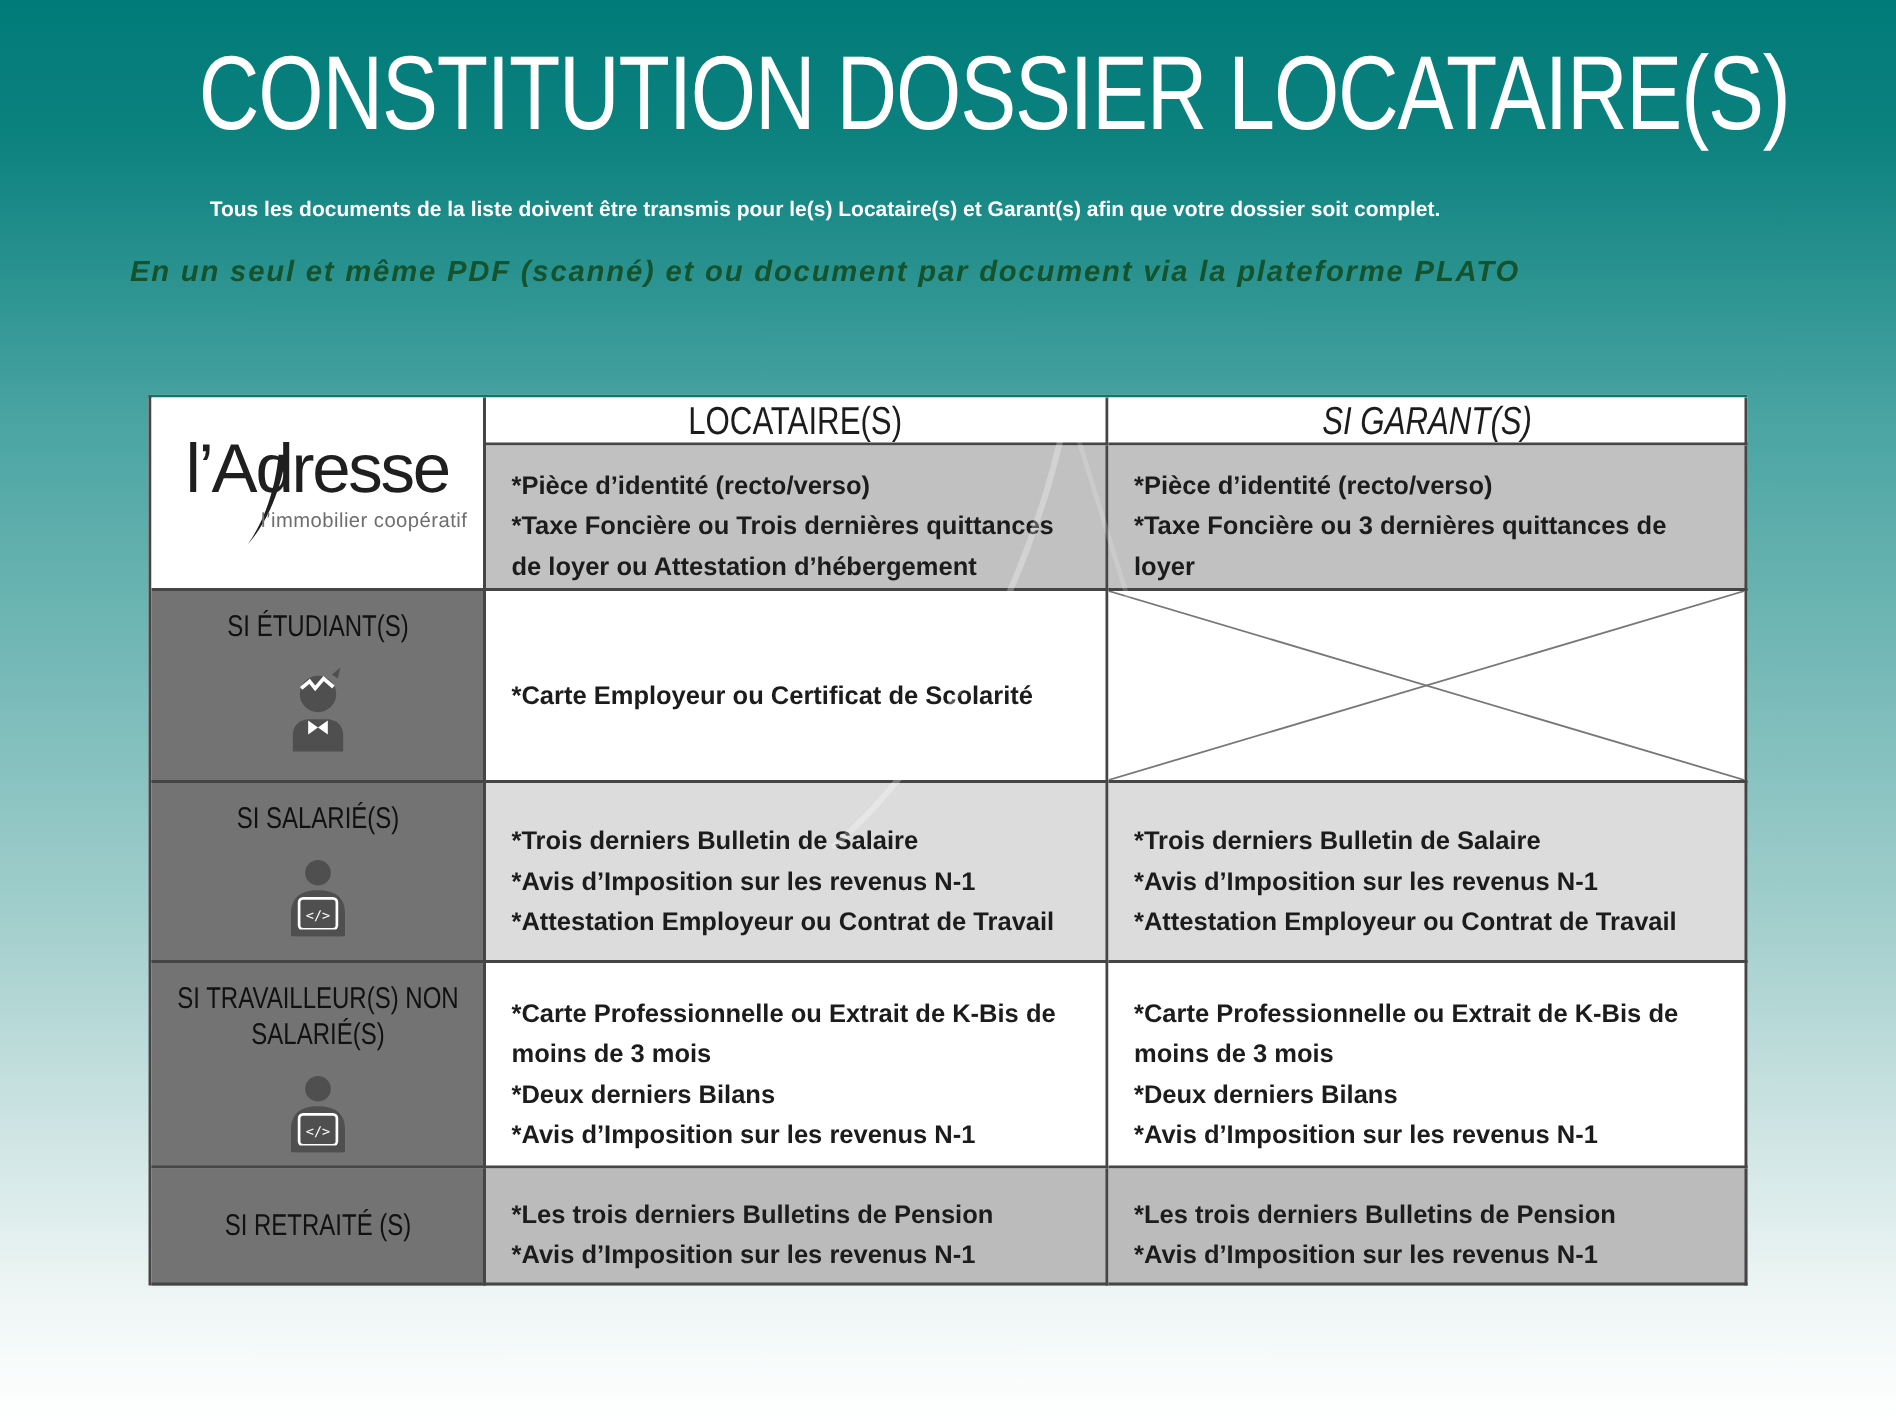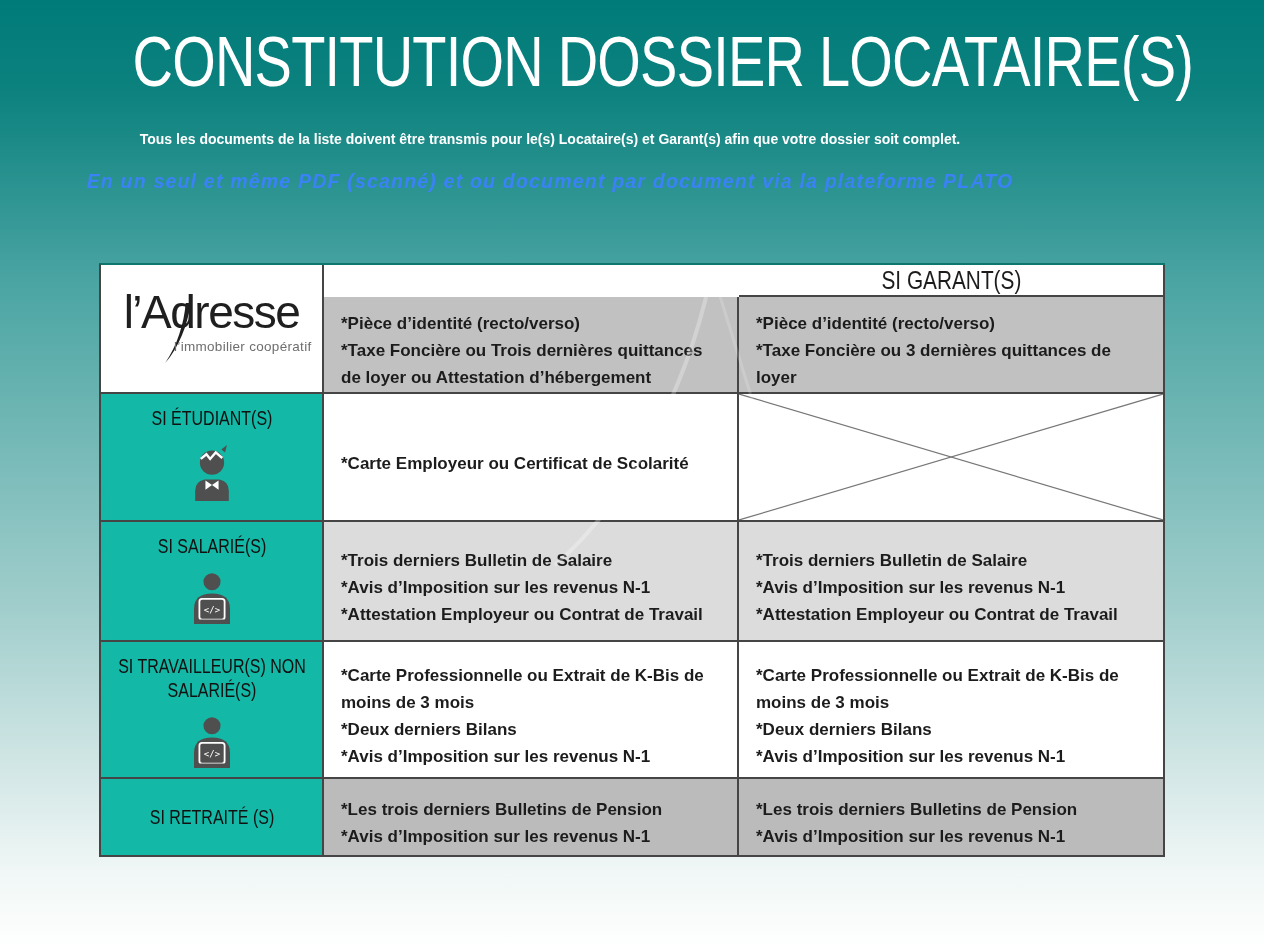--- a/index.html
+++ b/index.html
@@ -12,21 +12,21 @@
   .page-title{
     margin:22px 0 0 0;font-size:70px;font-weight:400;letter-spacing:-1px;white-space:nowrap;
     display:inline-block;transform:scaleX(0.8);transform-origin:center;color:#fff;
   }
   .subtitle-bold{
     margin:22px auto 0 auto;max-width:1150px;font-size:14px;font-weight:700;
     line-height:30px;color:#fff;
   }
   .subtitle-italic{
     margin:16px auto 0 auto;font-size:19.5px;font-style:italic;font-weight:700;
-    letter-spacing:1.2px;color:#3b82f6;
+    letter-spacing:1.2px;color:#14532d;
   }
   .doc-table{
     position:absolute;left:99px;top:263px;
     display:grid;
     grid-template-columns:223px 415px 426px;
     grid-template-rows:32px 97px 128px 120px 137px 78px;
     border-top:2px solid #0f766e;border-left:2px solid #454545;
     background:#ffffff;
   }
   .cell{
@@ -34,21 +34,21 @@
     box-sizing:border-box;position:relative;display:flex;align-items:center;
     color:#1c1c1c;
   }
   .cell.hdr{justify-content:center;background:#ffffff;}
   .hdr-text{font-size:26px;font-weight:400;display:inline-block;transform:scaleX(0.8);white-space:nowrap;}
   .cell.content{padding:20px 12px 8px 17px;font-size:17px;font-weight:700;line-height:27px;white-space:pre-line;}
   .bg-gray-med{background:#c1c1c1;}
   .bg-gray-light{background:#dcdcdc;}
   .bg-gray-med2{background:#bbbbbb;}
   .bg-white{background:#ffffff;}
-  .cell.rowlabel{flex-direction:column;justify-content:flex-start;padding-top:12px;background:#14b8a6;}
+  .cell.rowlabel{flex-direction:column;justify-content:flex-start;padding-top:12px;background:#737373;}
   .cell.rowlabel.centered{justify-content:center;padding-top:0;}
   .rowlabel-text{
     font-size:20px;font-weight:400;display:inline-block;transform:scaleX(0.8);
     transform-origin:center;text-align:center;width:270px;line-height:24px;color:#111;
   }
   .row-icon{margin-top:12px;}
   .logo-cell{
     grid-column:1;grid-row:1 / span 2;background:#ffffff;
     display:flex;align-items:center;justify-content:center;
   }
@@ -79,21 +79,24 @@
   <div class="cell logo-cell">
     <div class="logo">
       <div class="logo-name">l’Adresse</div>
       <svg class="logo-swoosh" width="48" height="72" viewBox="0 0 44 84">
         <path d="M30,0 C26,26 16,52 0,70 C14,50 22,24 24,0 Z" fill="#1f1f1f"></path>
       </svg>
       <div class="logo-tagline">l’immobilier coopératif</div>
     </div>
   </div>
 
-  <div class="cell hdr" style="grid-column:3;grid-row:1;">
+  <div class="cell hdr" style="grid-column:2;grid-row:1;">
+    <span class="hdr-text">LOCATAIRE(S)</span>
+  </div>
+  <div class="cell hdr" style="grid-column:3;grid-row:1;font-style:italic;">
     <span class="hdr-text">SI GARANT(S)</span>
   </div>
 
   <div class="cell content bg-gray-med" style="grid-column:2;grid-row:2;">*Pièce d’identité (recto/verso)
 *Taxe Foncière ou Trois dernières quittances de loyer ou Attestation d’hébergement</div>
   <div class="cell content bg-gray-med" style="grid-column:3;grid-row:2;">*Pièce d’identité (recto/verso)
 *Taxe Foncière ou 3 dernières quittances de loyer</div>
 
   <div class="cell rowlabel" style="grid-column:1;grid-row:3;">
     <span class="rowlabel-text">SI ÉTUDIANT(S)</span>

